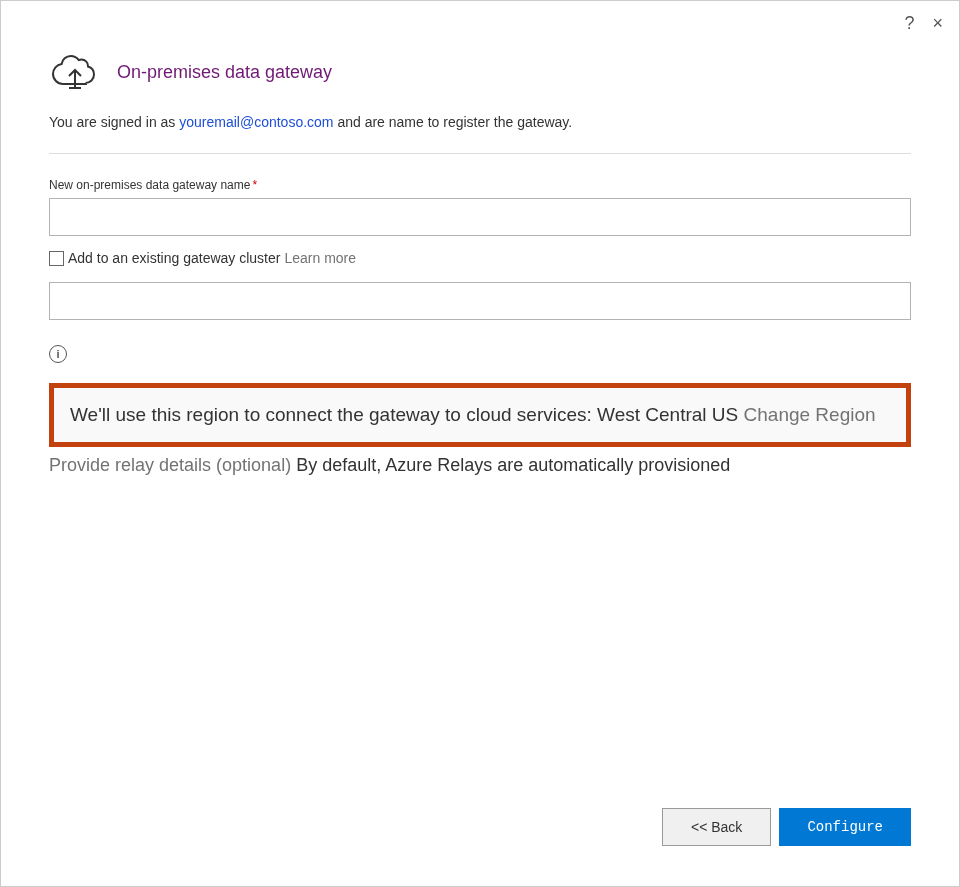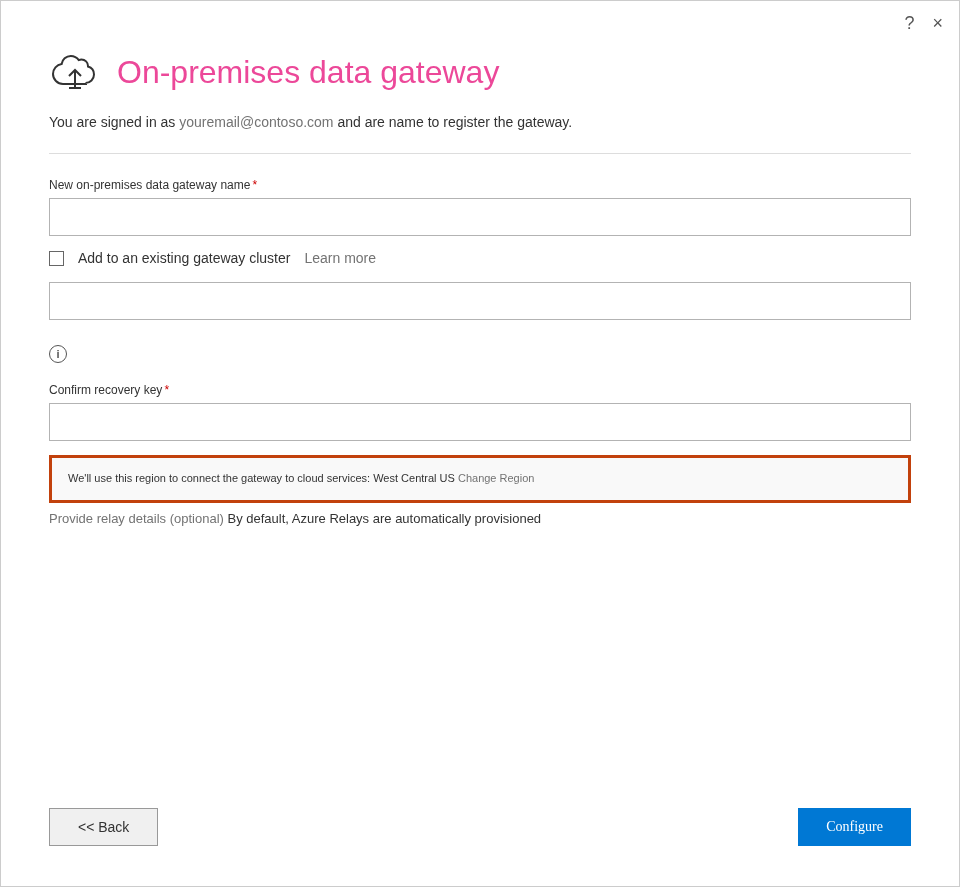--- a/index.html
+++ b/index.html
@@ -45,32 +45,32 @@
       display: flex;
       align-items: center;
       gap: 16px;
       margin-bottom: 18px;
     }
     .cloud-icon {
       width: 52px;
       height: 44px;
     }
     .title-text {
-      font-size: 32px;
+      font-size: 18px;
       font-weight: 300;
-      color: #ec4899;
+      color: #701a75;
     }
     .subtitle {
       font-size: 14px;
       color: #333;
       margin-bottom: 4px;
       line-height: 1.5;
     }
     .subtitle a, .subtitle .email {
-      color: #737373;
+      color: #1d4ed8;
       text-decoration: none;
     }
     .divider {
       border: none;
       border-top: 1px solid #ddd;
       margin: 16px 0 24px 0;
     }
     .form-section {
       margin-bottom: 14px;
     }
@@ -89,21 +89,21 @@
       height: 38px;
       border: 1px solid #b3b3b3;
       padding: 0 10px;
       font-size: 14px;
       color: #333;
       outline: none;
     }
     .checkbox-row {
       display: flex;
       align-items: center;
-      gap: 14px;
+      gap: 4px;
       margin-bottom: 16px;
       font-size: 14px;
       color: #333;
     }
     .checkbox-row input[type="checkbox"] {
       width: 15px;
       height: 15px;
       border: 1px solid #666;
       appearance: none;
       -webkit-appearance: none;
@@ -142,57 +142,57 @@
       border-radius: 50%;
       display: flex;
       align-items: center;
       justify-content: center;
       font-size: 11px;
       font-weight: bold;
       color: #555;
       margin-top: 1px;
     }
     .region-box {
-      border: 3px solid #c2410c;
+      border: 5px solid #c2410c;
       background: #f9f9f9;
       padding: 12px 16px;
-      font-size: 11px;
+      font-size: 19px;
       color: #333;
       margin-bottom: 8px;
       line-height: 1.6;
     }
     .relay-row {
-      font-size: 13px;
+      font-size: 18px;
       color: #333;
       margin-bottom: 20px;
     }
     .footer-buttons {
       display: flex;
-      justify-content: space-between;
+      justify-content: flex-end;
       gap: 8px;
       padding: 0 48px 40px 48px;
       margin-top: auto;
     }
     .btn-back {
       padding: 10px 28px;
       font-size: 14px;
       border: 1px solid #999;
       background: #f0f0f0;
       color: #333;
       cursor: pointer;
       font-family: 'Segoe UI', Arial, sans-serif;
     }
     .btn-configure {
       padding: 10px 28px;
       font-size: 14px;
       border: none;
       background: #0078d4;
       color: #fff;
       cursor: pointer;
-      font-family: Liberation Serif, serif;
+      font-family: Liberation Mono, monospace;
     }
   </style>
 </head>
 <body>
 
 <div class="dialog">
 
   <div class="dialog-header-bar">
     <span>?</span>
     <span>×</span>
@@ -231,26 +231,20 @@
     </div>
 
     <div class="form-section">
       <input type="password" class="text-input" style="">
     </div>
 
     <div class="info-row">
       <div class="info-icon">i</div>
     </div>
 
-    <div class="form-section">
-      <label class="field-label">
-        <span>Confirm recovery key</span><span class="required-star">*</span>
-      </label>
-      <input type="password" class="text-input" style="">
-    </div>
 
     <div class="region-box">
       <span>We'll use this region to connect the gateway to cloud services: West Central US</span>
       <a class="link">Change Region</a>
     </div>
 
     <div class="relay-row">
       <a class="link">Provide relay details (optional)</a><span> By default, Azure Relays are automatically provisioned</span>
     </div>
   </div>

